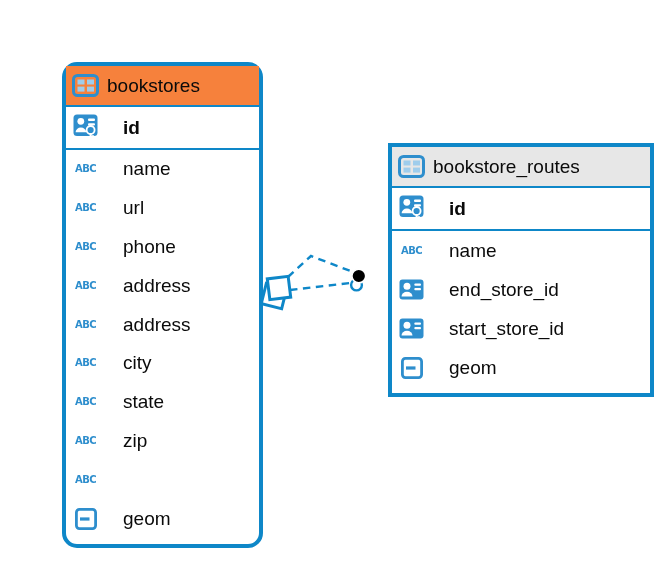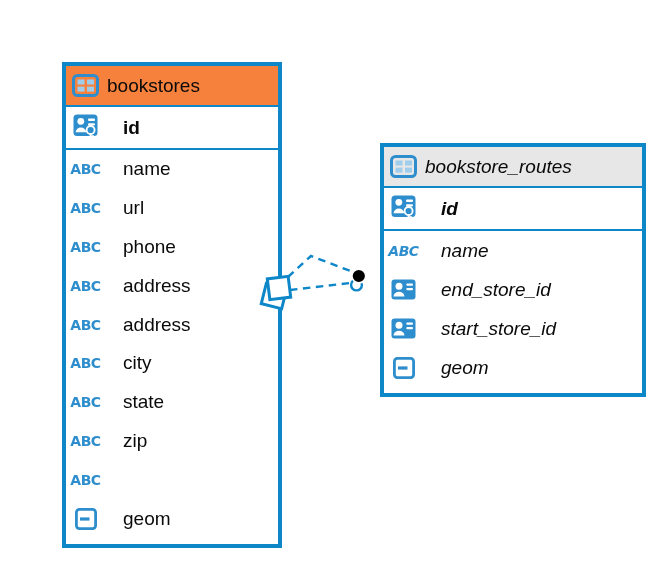--- a/index.html
+++ b/index.html
@@ -19,22 +19,22 @@
     color:var(--text);
     overflow:hidden;
   }
   .table-node{
     position:absolute;
     background:#ffffff;
     border:4.5px solid var(--blue);
     display:flex;
     flex-direction:column;
   }
-  #tbl-bookstores{left:62px;top:62px;width:220px;height:486px;}
-  #tbl-routes{left:380px;top:143px;width:266px;height:254px;font-style:italic;}
+  #tbl-bookstores{left:62px;top:62px;width:201px;height:486px;border-radius:15px;}
+  #tbl-routes{left:388px;top:143px;width:266px;height:254px;}
   .tbl-header{
     display:flex;align-items:center;gap:8px;
     height:41px;padding:0 6px;
     border-bottom:2.5px solid var(--blue);
     font-size:19px;
     flex:0 0 auto;
   }
   .tbl-header.orange{background:var(--orange);}
   .tbl-header.gray{background:var(--gray);}
   .row{
@@ -50,21 +50,21 @@
   }
   #tbl-bookstores .field-row{height:38.8px;}
   #tbl-routes .field-row{height:39px;}
   .icon-box{
     width:27px;flex:0 0 27px;
     display:flex;align-items:center;justify-content:center;
   }
   .abc-icon{
     font-family:"DejaVu Sans", sans-serif;
     font-weight:bold;
-    font-size:14px;
+    font-size:10px;
     letter-spacing:-0.5px;
     color:var(--icon-blue);
     line-height:1;
   }
   .label{white-space:nowrap;}
   svg{display:block;}
   #connector{
     position:absolute;left:0;top:0;
     pointer-events:none;
   }

